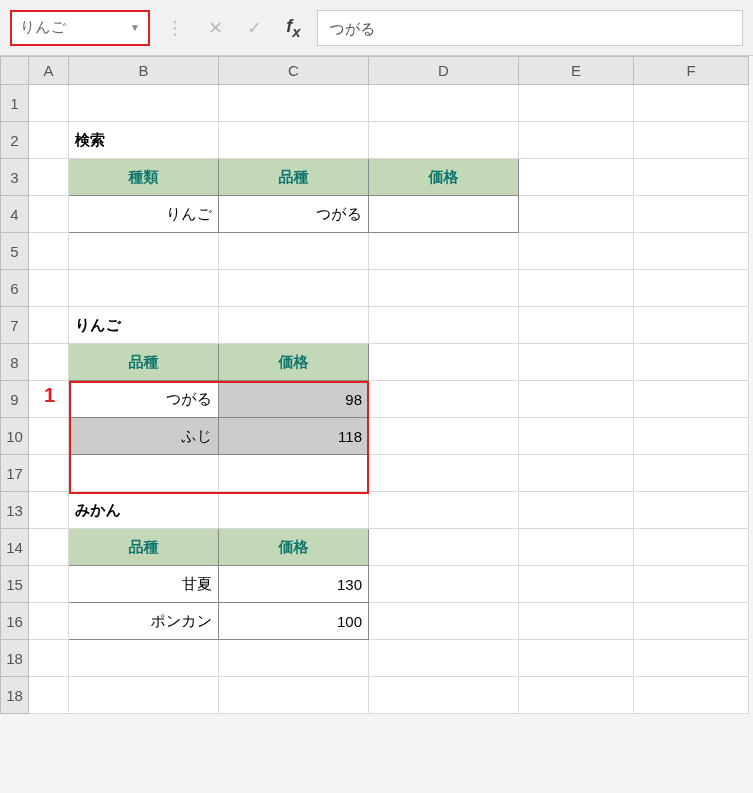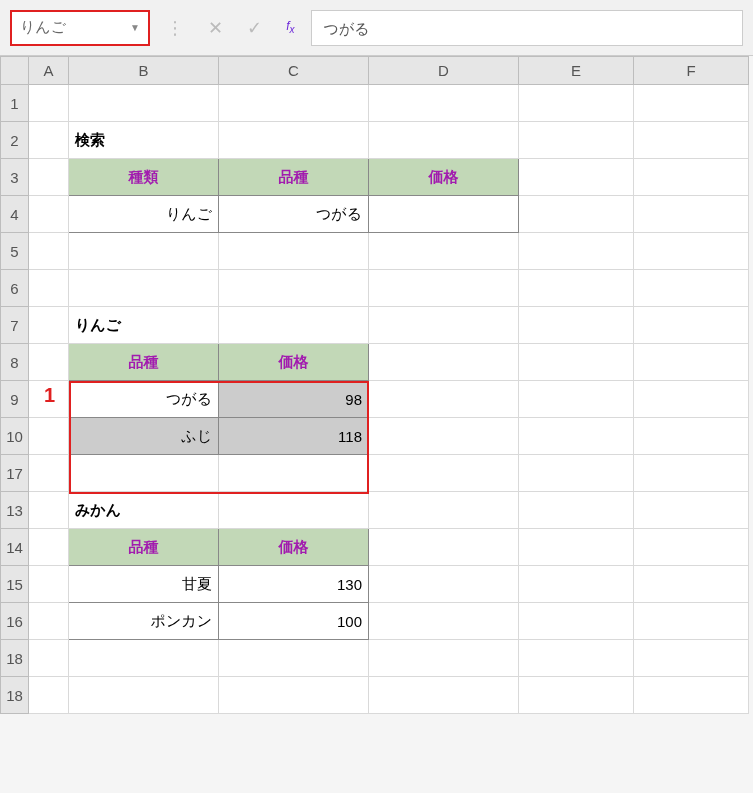--- a/index.html
+++ b/index.html
@@ -32,24 +32,25 @@
   color: #666;
 }
 .name-box .dd { color: #888; font-size: 10px; }
 .fb-btn {
   color: #bbb;
   font-size: 18px;
   padding: 0 8px;
   cursor: default;
 }
 .fx {
-  color: #6d28d9;
+  color: #404040;
   font-style: italic;
-  font-size: 12px;
+  font-size: 18px;
   padding: 0 8px;
+  font-weight: bold;
 }
 .formula-input {
   flex: 1;
   background: #fff;
   border: 1px solid #ccc;
   height: 36px;
   line-height: 36px;
   padding: 0 12px;
   color: #555;
 }
@@ -88,21 +89,21 @@
 .col-A { width: 40px; }
 .col-B { width: 150px; }
 .col-C { width: 150px; }
 .col-D { width: 150px; }
 .col-E { width: 115px; }
 .col-F { width: 115px; }
 .thead {
   background: #c2d8b7 !important;
   text-align: center;
   font-weight: bold;
-  color: #a21caf;
+  color: #0f766e;
   border: 1px solid #888 !important;
 }
 .tbord { border: 1px solid #888 !important; }
 .ralign { text-align: right; }
 .title { font-weight: bold; margin-left: 22px; }
 .sel {
   background: #cccccc !important;
 }
 .sel-box {
   position: absolute;

